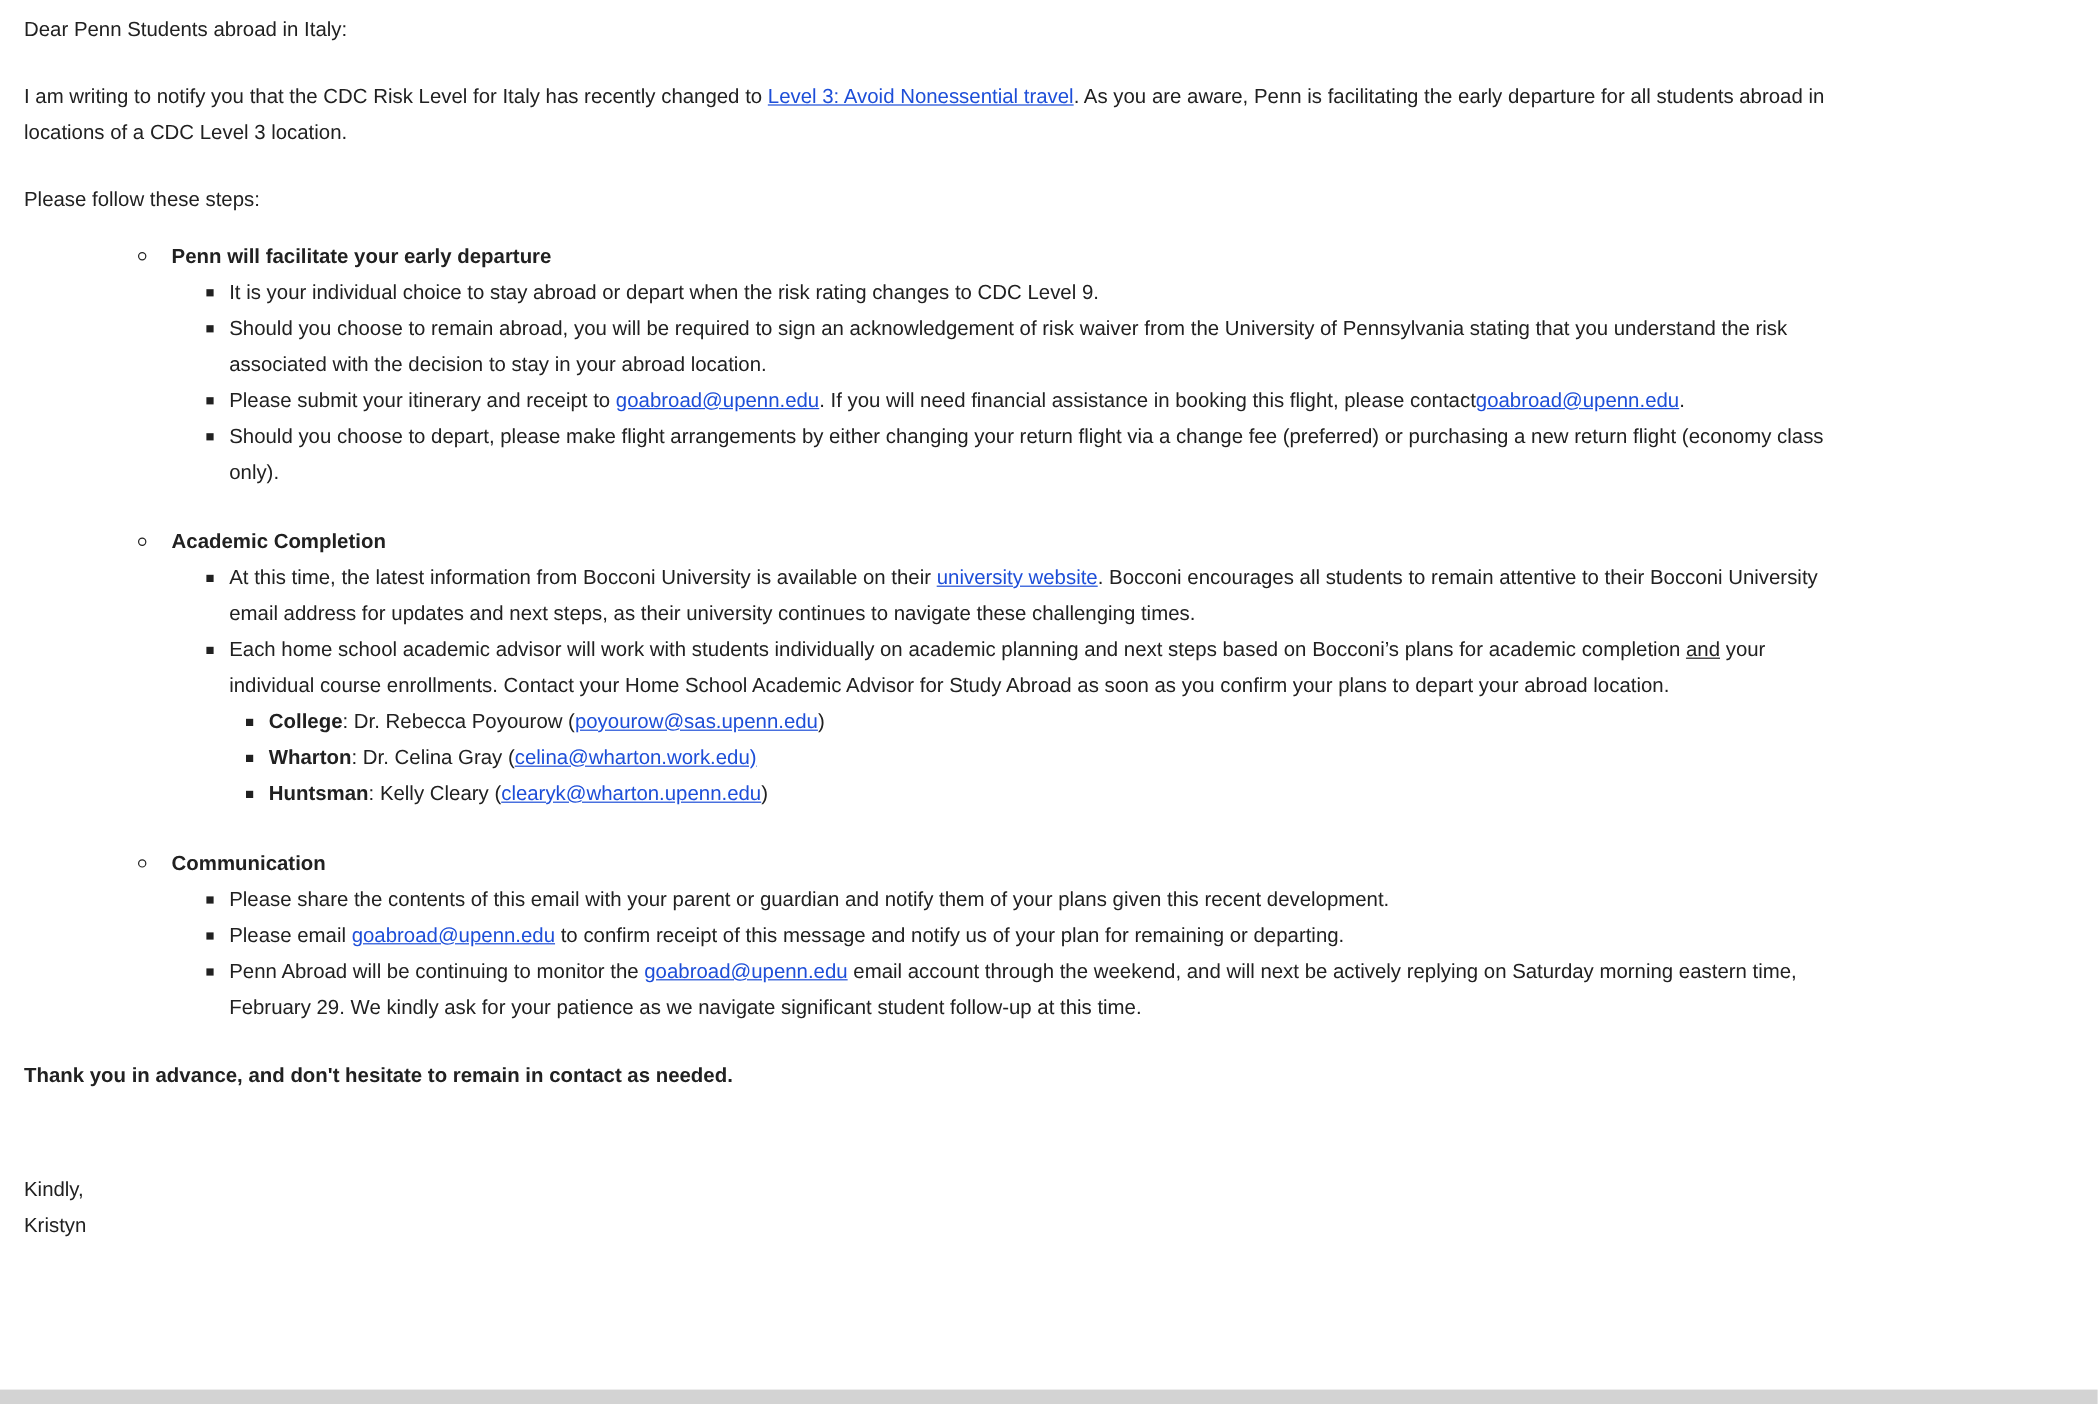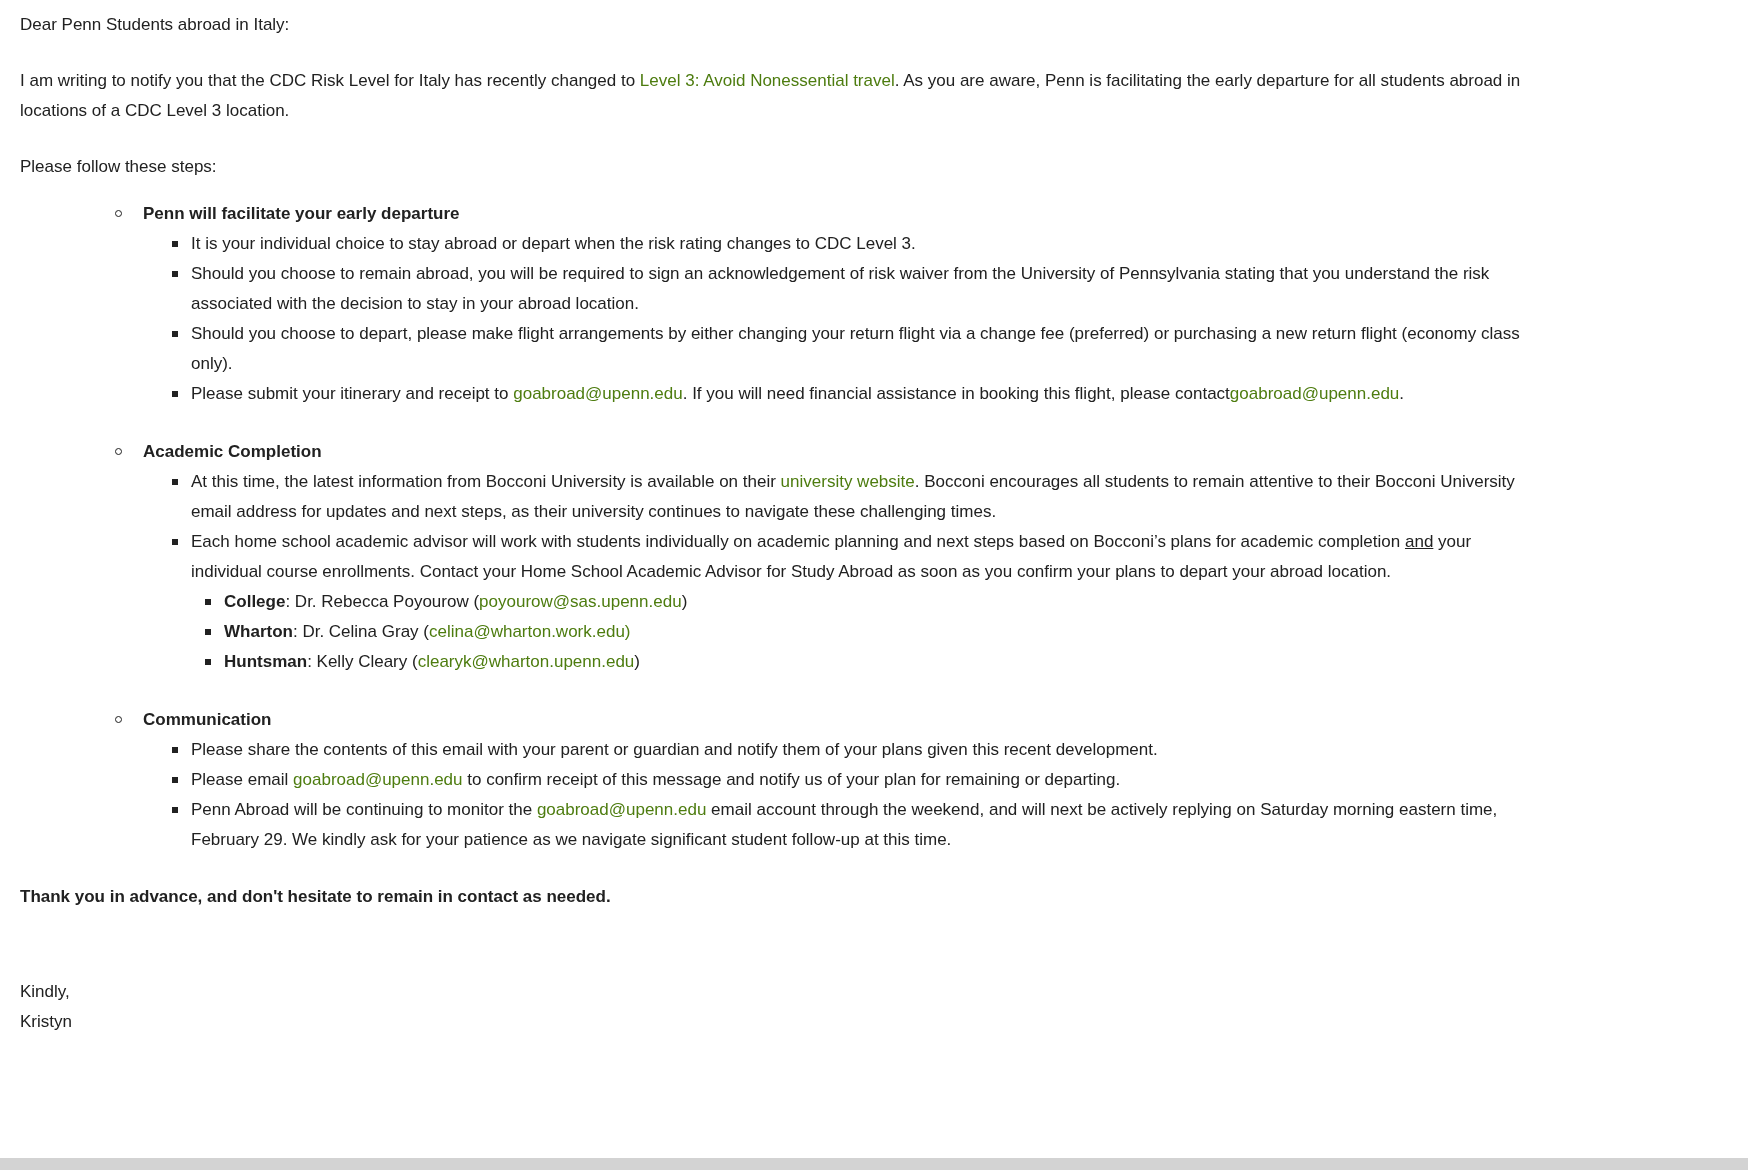--- a/index.html
+++ b/index.html
@@ -20,21 +20,22 @@
   }
   .doc {
     position: absolute;
     top: 10px;
     left: 20px;
     width: 1525px;
   }
   p { margin: 0; }
   .gap-top { margin-top: 26px; }
   a.link {
-    color: #4d7c0f;
+    color: #1d4ed8;
+    text-decoration: underline;
     cursor: pointer;
   }
   b, .bold { font-weight: 700; }
   .u { text-decoration: underline; }
 
   ul { margin: 0; list-style: none; }
   ul.outer { padding-left: 123px; margin-top: 17px; }
   ul.inner { padding-left: 48px; }
   ul.third { padding-left: 33px; }
 
@@ -81,24 +82,24 @@
 
   <p class="gap-top"><span>I am writing to notify you that the CDC Risk Level for Italy has recently changed to </span><a class="link">Level 3: Avoid Nonessential travel</a><span>. As you are aware, Penn is facilitating the early departure for all students abroad in locations of a CDC Level 3 location.</span></p>
 
   <p class="gap-top">Please follow these steps:</p>
 
   <ul class="outer">
 
     <li class="l1">
       <span class="hd">Penn will facilitate your early departure</span>
       <ul class="inner">
-        <li class="l2">It is your individual choice to stay abroad or depart when the risk rating changes to CDC Level 3.</li>
+        <li class="l2">It is your individual choice to stay abroad or depart when the risk rating changes to CDC Level 9.</li>
         <li class="l2">Should you choose to remain abroad, you will be required to sign an acknowledgement of risk waiver from the University of Pennsylvania stating that you understand the risk associated with the decision to stay in your abroad location.</li>
+        <li class="l2"><span>Please submit your itinerary and receipt to </span><a class="link">goabroad@upenn.edu</a><span>. If you will need financial assistance in booking this flight, please contact</span><a class="link">goabroad@upenn.edu</a><span>.</span></li>
         <li class="l2">Should you choose to depart, please make flight arrangements by either changing your return flight via a change fee (preferred) or purchasing a new return flight (economy class only).</li>
-        <li class="l2"><span>Please submit your itinerary and receipt to </span><a class="link">goabroad@upenn.edu</a><span>. If you will need financial assistance in booking this flight, please contact</span><a class="link">goabroad@upenn.edu</a><span>.</span></li>
       </ul>
     </li>
 
     <li class="l1">
       <span class="hd">Academic Completion</span>
       <ul class="inner">
         <li class="l2"><span>At this time, the latest information from Bocconi University is available on their </span><a class="link">university website</a><span>. Bocconi encourages all students to remain attentive to their Bocconi University email address for updates and next steps, as their university continues to navigate these challenging times.</span></li>
         <li class="l2"><span>Each home school academic advisor will work with students individually on academic planning and next steps based on Bocconi’s plans for academic completion </span><span class="u">and</span><span> your individual course enrollments. Contact your Home School Academic Advisor for Study Abroad as soon as you confirm your plans to depart your abroad location.</span>
           <ul class="third">
             <li class="l3"><span class="bold">College</span><span>: Dr. Rebecca Poyourow (</span><a class="link">poyourow@sas.upenn.edu</a><span>)</span></li>

